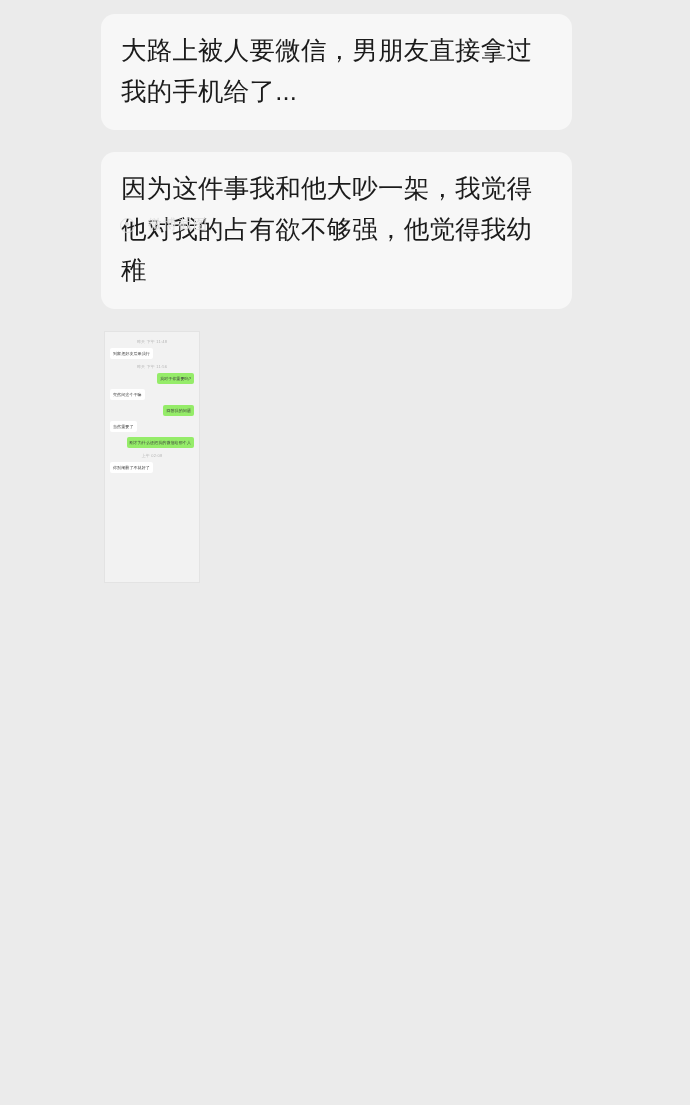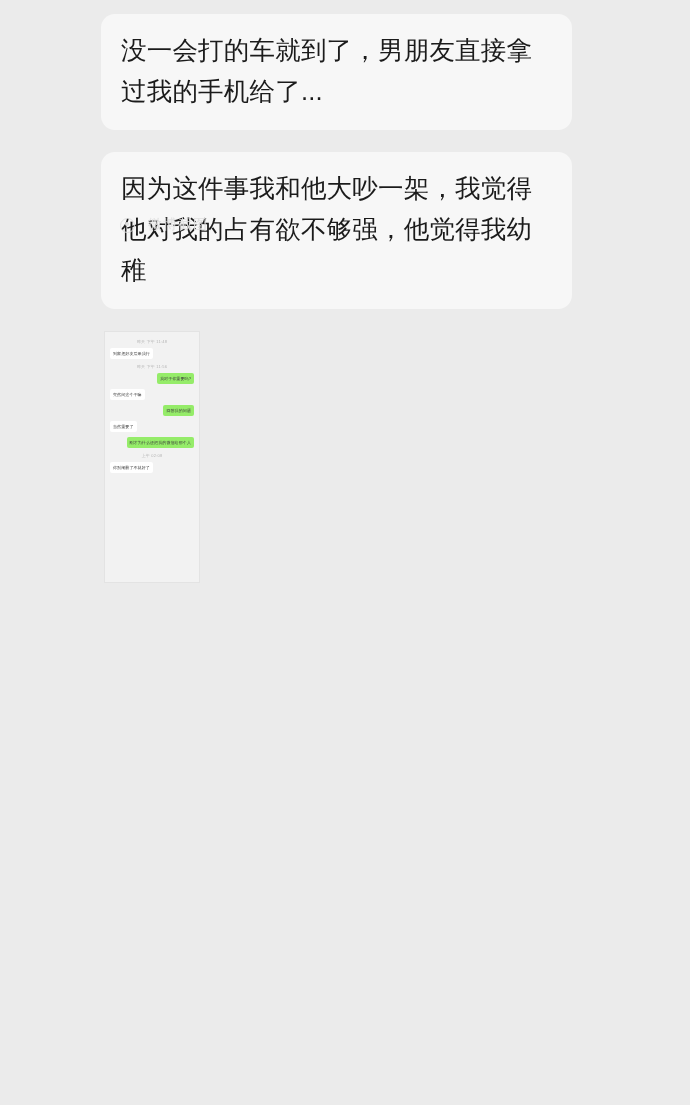--- a/index.html
+++ b/index.html
@@ -106,21 +106,21 @@
   }
   .t-msg.in { background: #ffffff; }
   .t-msg.out { background: #95ec69; }
   .t-msg.wide { max-width: 78px; }
 </style>
 </head>
 <body>
 
 <div class="page">
 
-  <div class="bubble">没一会打的车就到了，男朋友直接拿过我的手机给了...</div>
+  <div class="bubble">大路上被人要微信，男朋友直接拿过我的手机给了...</div>
 
   <div class="bubble">因为这件事我和他大吵一架，我觉得他对我的占有欲不够强，他觉得我幼稚</div>
 
 
   <div class="watermark">
     <span class="eye"></span>
     <span>微博截图</span>
   </div>
 
   <div class="thumb">

